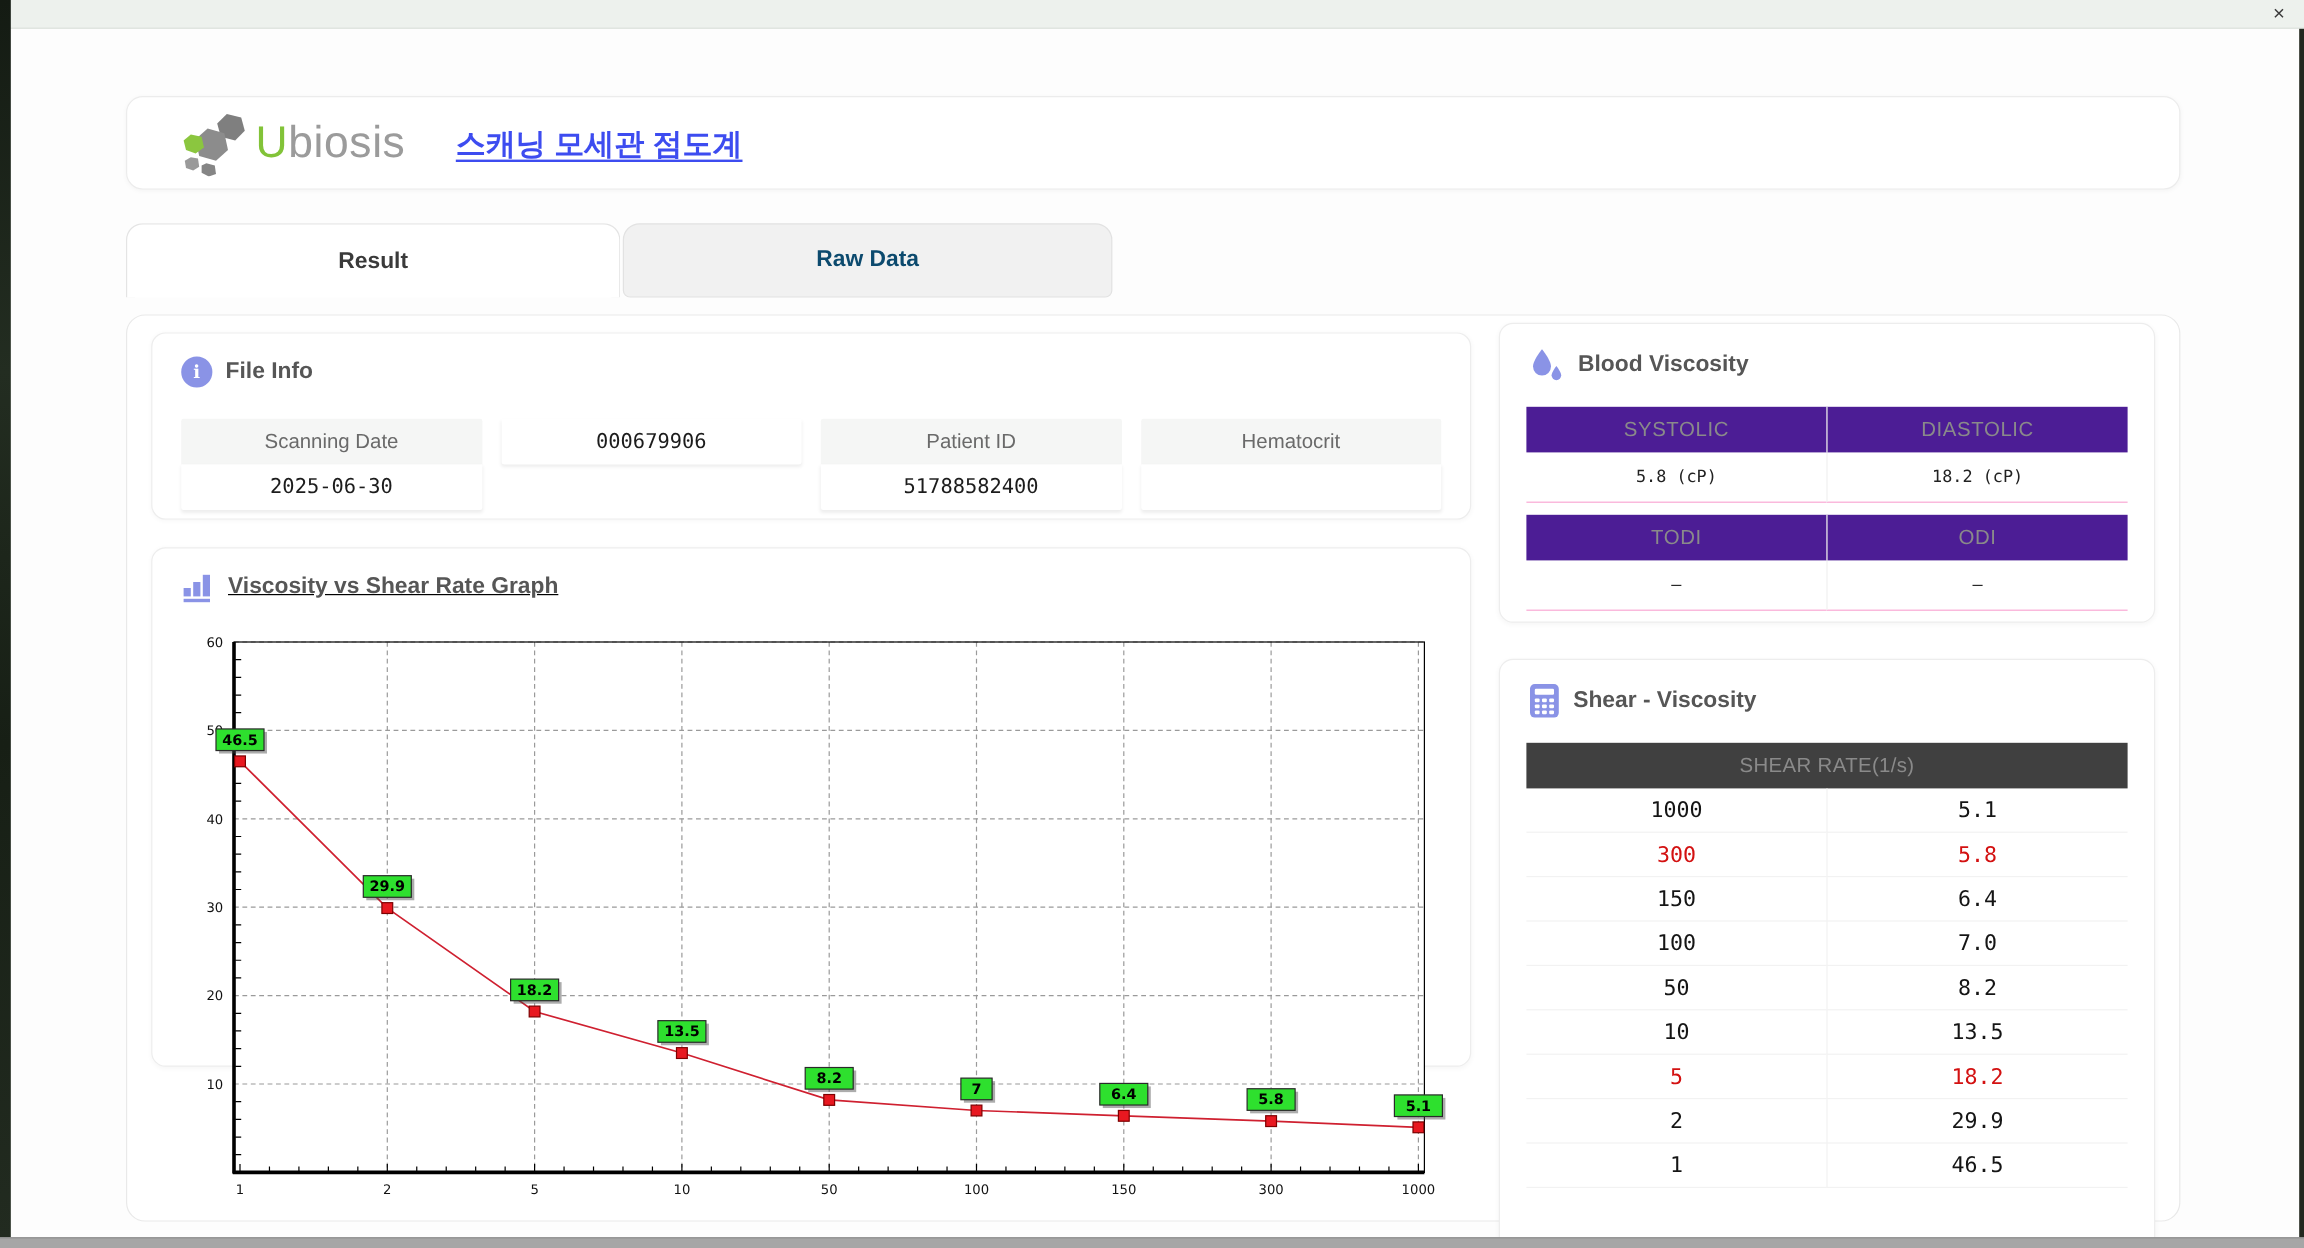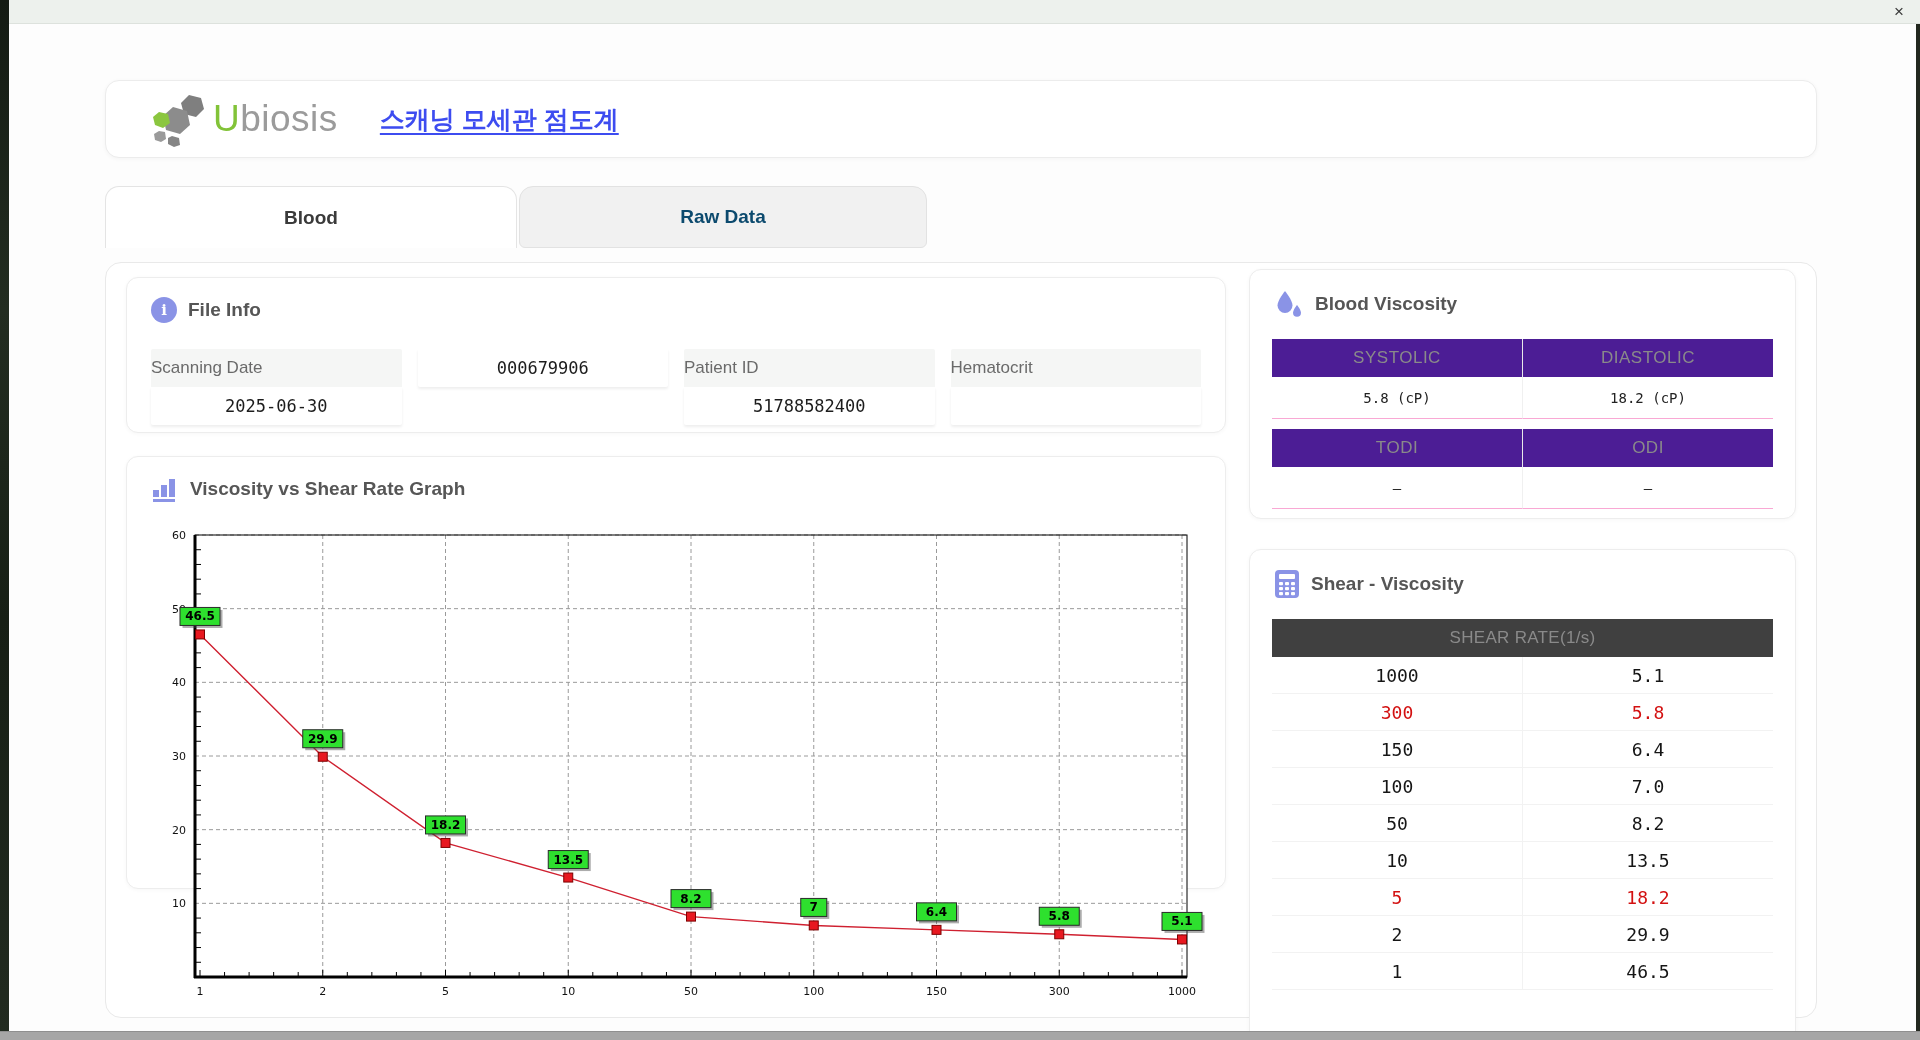--- a/index.html
+++ b/index.html
@@ -40,34 +40,34 @@
   
   .main-panel { position:absolute; left:105px; top:262px; width:1712px; height:756px;
     background:#fff; border:1px solid #e9e9e9; border-radius:16px; }
 
   .card { position:absolute; background:#fff; border:1px solid #ededed; border-radius:12px;
     box-shadow:0 1px 4px rgba(0,0,0,.035); }
   .card-title { display:flex; align-items:center; gap:11px; padding:19px 0 0 24px;
     font-size:19px; font-weight:bold; color:#565656; }
 
   .card-file { left:20px; top:14px; width:1100px; height:156px; }
-  .card-graph { left:20px; top:193px; width:1100px; height:433px; }
+  .card-graph { left:20px; top:193px; width:1100px; height:433px;text-decoration:underline; }
   .card-bv { left:1143px; top:6px; width:547px; height:250px; }
   .card-shear { left:1143px; top:286px; width:547px; height:532px; }
 
   
   .icon-badge { width:26px; height:26px; border-radius:50%; background:#8a93e6; color:#fff;
     display:flex; align-items:center; justify-content:center; font-size:15px; font-weight:bold;
     font-family:"DejaVu Serif", serif; flex:0 0 auto; }
   .icon-svg { flex:0 0 auto; display:block; }
 
   
   .file-fields { display:flex; gap:16px; margin:26px 24px 0 24px; }
   .field { flex:1; }
-  .field-label { height:38px; line-height:38px; background:#f5f6f5;
+  .field-label { height:38px; line-height:38px; text-align:center; background:#f5f6f5;
     color:#6a6a6a; font-size:17px; border-radius:2px 2px 0 0; }
   .field-value { height:38px; line-height:38px; text-align:center; background:#fff;
     color:#1c1c1c; font-size:17px; font-family:"DejaVu Sans Mono", monospace;
     box-shadow:0 2px 3px rgba(0,0,0,.07); border-radius:0 0 2px 2px; }
 
   
   .bv-groups { margin:20px 22px 0 22px; }
   .bv-group { margin-bottom:10px; }
   .bv-row { display:flex; }
   .bv-cell { flex:1; height:38px; line-height:38px; text-align:center; }
@@ -111,21 +111,21 @@
         <polygon points="22,16 36,20 39,34 29,43 15,39 12,25" fill="#8c8c8c"></polygon>
         <polygon points="8,21 17,23 19,32 12,37 4,34 2,26" fill="#8bc63f"></polygon>
         <polygon points="8,40 14,41 15,48 10,51 4,49 3,43" fill="#9a9a9a"></polygon>
         <polygon points="21,45 28,47 29,54 23,56 17,53 17,47" fill="#858585"></polygon>
       </svg>
       <div class="logo-text"><span class="logo-u">U</span><span class="logo-rest">biosis</span></div>
     </div>
     <div class="app-title">스캐닝 모세관 점도계</div>
   </div>
 
-  <div class="tab tab-result">Blood</div>
+  <div class="tab tab-result">Result</div>
   <div class="tab tab-raw">Raw Data</div>
 
   <div class="main-panel">
 
     <div class="card card-file">
       <div class="card-title">
         <span class="icon-badge">i</span>
         <span>File Info</span>
       </div>
       <div class="file-fields" id="file-fields">

